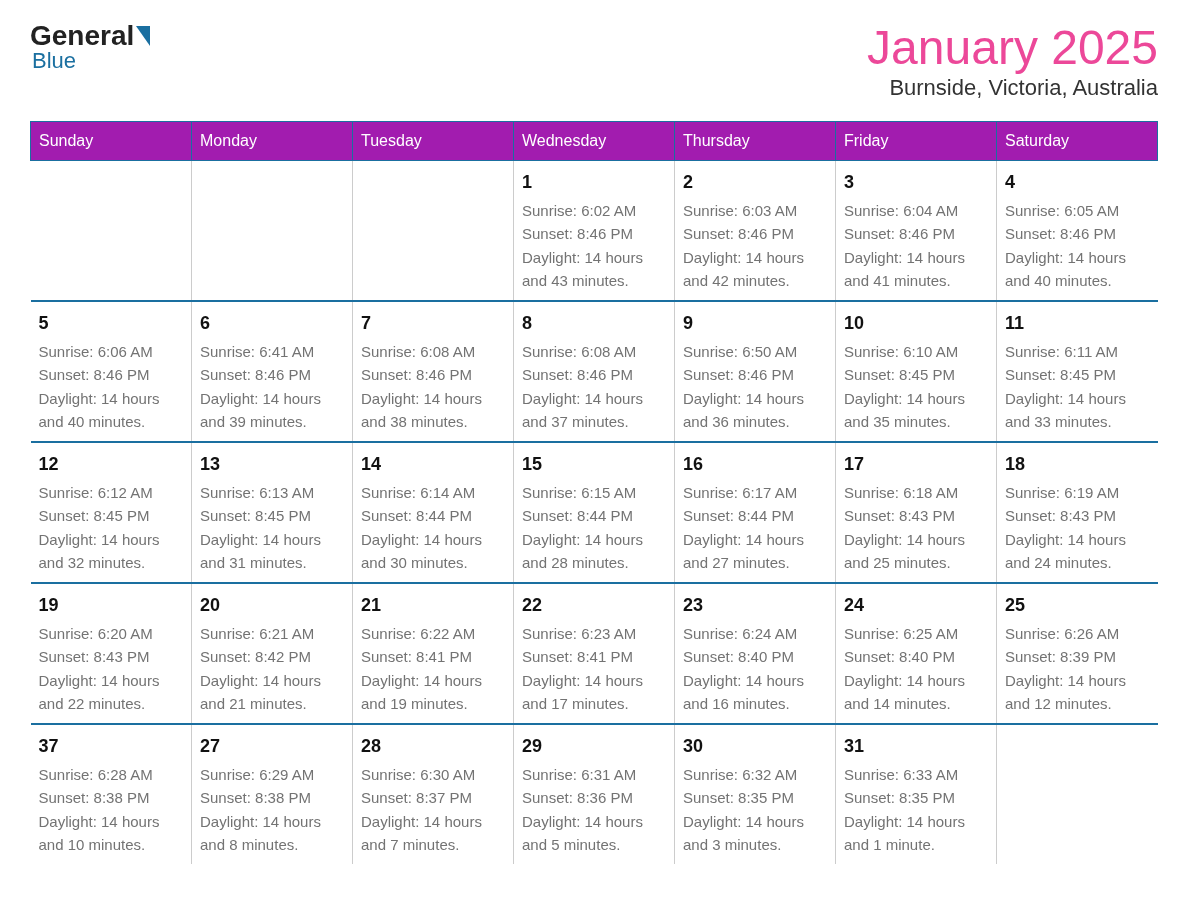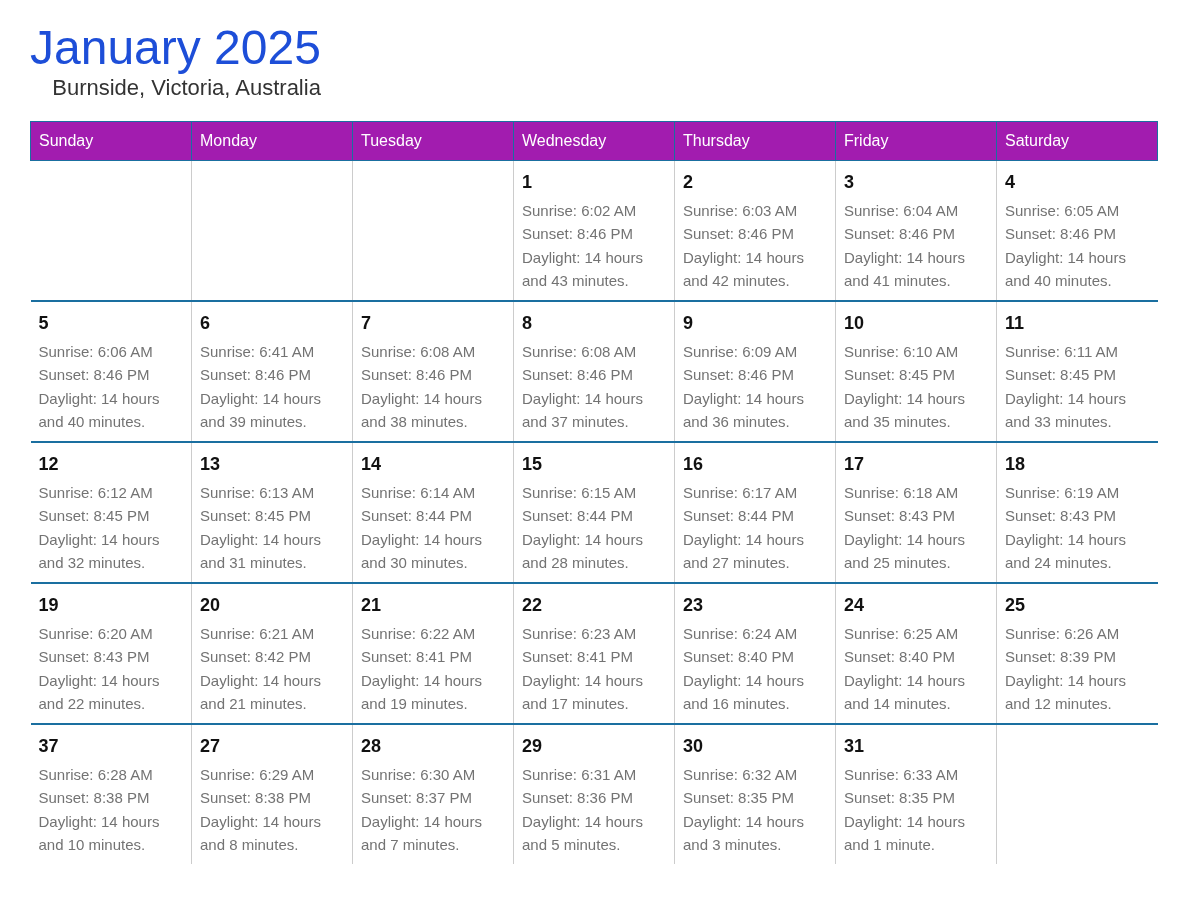--- a/index.html
+++ b/index.html
@@ -45,21 +45,21 @@
       font-size: 22px;
       margin-top: -4px;
       margin-left: 2px;
     }
     .title-section {
       text-align: right;
     }
     .month-title {
       font-size: 48px;
       font-weight: normal;
-      color: #1d4ed8;
+      color: #ec4899;
     }
     .location {
       font-size: 22px;
       color: #333;
     }
     table {
       width: 100%;
       border-collapse: collapse;
     }
     thead tr {
@@ -102,20 +102,27 @@
       line-height: 1.55;
     }
     tbody tr:last-child {
       border-bottom: none;
     }
   </style>
 </head>
 <body>
 
 <div class="header">
+  <div class="logo">
+    <div class="logo-text">
+      <span class="logo-general">General</span>
+      <span class="logo-triangle"></span>
+    </div>
+    <span class="logo-blue">Blue</span>
+  </div>
   <div class="title-section">
     <div class="month-title">January 2025</div>
     <div class="location">Burnside, Victoria, Australia</div>
   </div>
 </div>
 
 <table>
   <thead>
     <tr>
       <th>Sunday</th>
@@ -177,21 +184,21 @@
 Daylight: 14 hours and 38 minutes.</div>
         </td>
         <td>
           <span class="day-number">8</span>
           <div class="day-info">Sunrise: 6:08 AM
 Sunset: 8:46 PM
 Daylight: 14 hours and 37 minutes.</div>
         </td>
         <td>
           <span class="day-number">9</span>
-          <div class="day-info">Sunrise: 6:09 AM
+          <div class="day-info">Sunrise: 6:50 AM
 Sunset: 8:46 PM
 Daylight: 14 hours and 36 minutes.</div>
         </td>
         <td>
           <span class="day-number">10</span>
           <div class="day-info">Sunrise: 6:10 AM
 Sunset: 8:45 PM
 Daylight: 14 hours and 35 minutes.</div>
         </td>
         <td>

